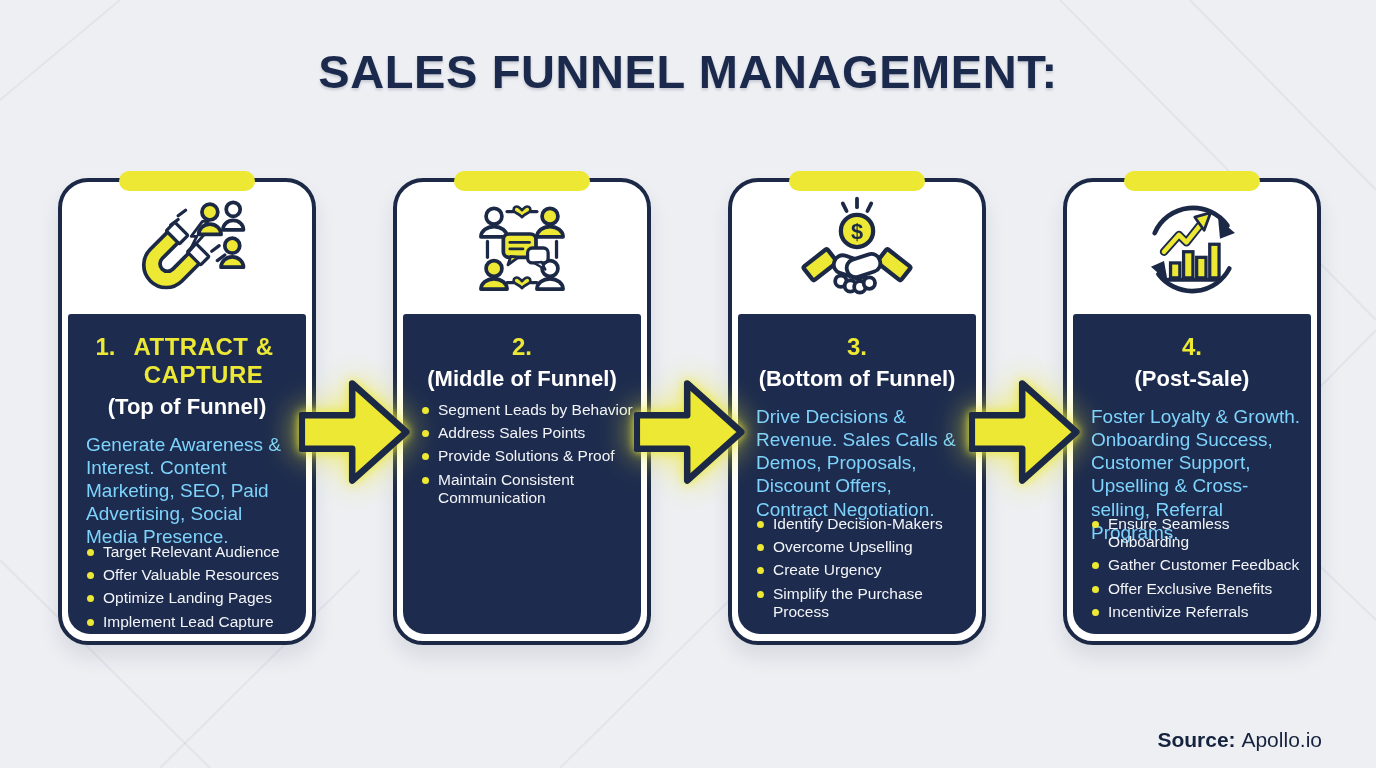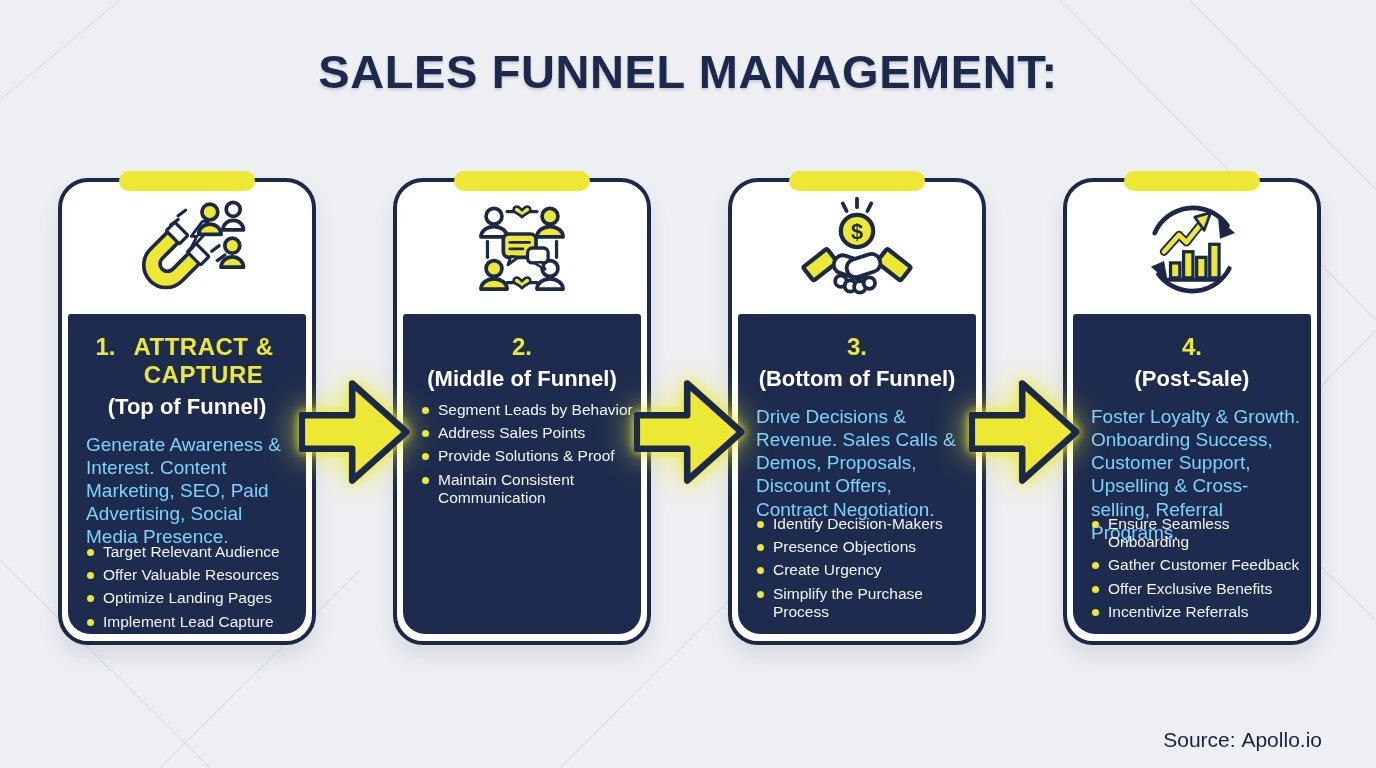--- a/index.html
+++ b/index.html
@@ -74,21 +74,21 @@
   .arrow {
     position:absolute; top:367px; width:112px; height:130px; z-index:5;
     filter:drop-shadow(0 0 5px rgba(236,232,52,0.95)) drop-shadow(0 0 16px rgba(236,232,52,0.75));
   }
   .arrow-1 { left:299px; } .arrow-2 { left:634px; } .arrow-3 { left:969px; }
 
   .source {
     position:absolute; right:54px; bottom:16px;
     font-size:21px; color:#16233f;
   }
-  .source .lbl { font-weight:400; }
+  .source .lbl { font-weight:700; }
   .source .val { font-weight:500; }
 </style>
 </head>
 <body>
 
 <svg class="bg-pattern" width="1376" height="768" viewBox="0 0 1376 768">
   <g stroke="#1b2a4c" stroke-opacity="0.05" stroke-width="2" fill="none">
     <path d="M1060,0 L1376,320"></path>
     <path d="M1190,0 L1376,190"></path>
     <path d="M1376,330 L1180,530"></path>
@@ -228,21 +228,21 @@
         </svg>
       </div>
       <div class="panel">
         <div class="num-title">
           <span class="card-num">3.</span>
         </div>
         <div class="card-subtitle">(Bottom of Funnel)</div>
         <div class="card-desc">Drive Decisions &amp; Revenue. Sales Calls &amp; Demos, Proposals, Discount Offers, Contract Negotiation.</div>
         <ul class="bullets">
           <li>Identify Decision-Makers</li>
-          <li>Presence Objections</li>
+          <li>Overcome Upselling</li>
           <li>Create Urgency</li>
           <li>Simplify the Purchase Process</li>
         </ul>
       </div>
     </div>
 
     <div class="card">
       <div class="pill"></div>
       <div class="icon-area">
         <svg width="116" height="112" viewBox="0 0 120 120">

